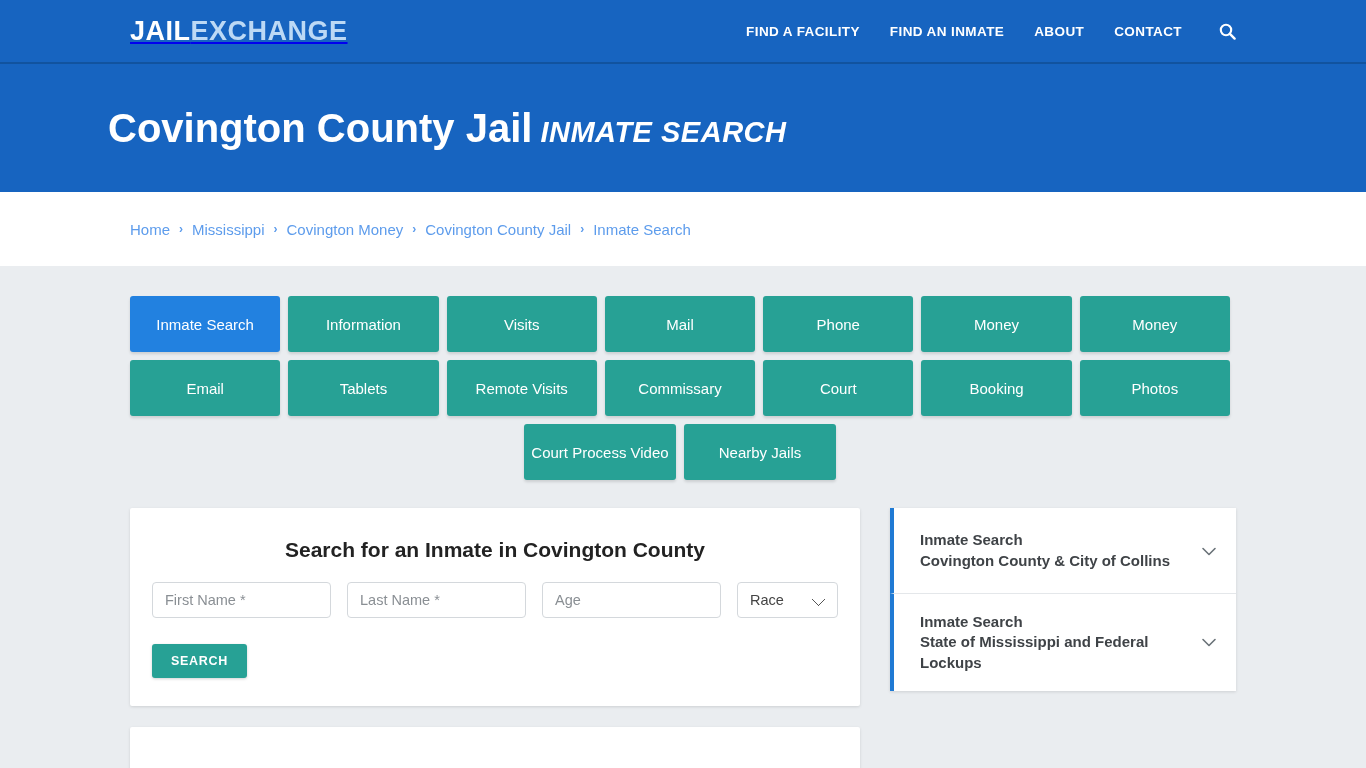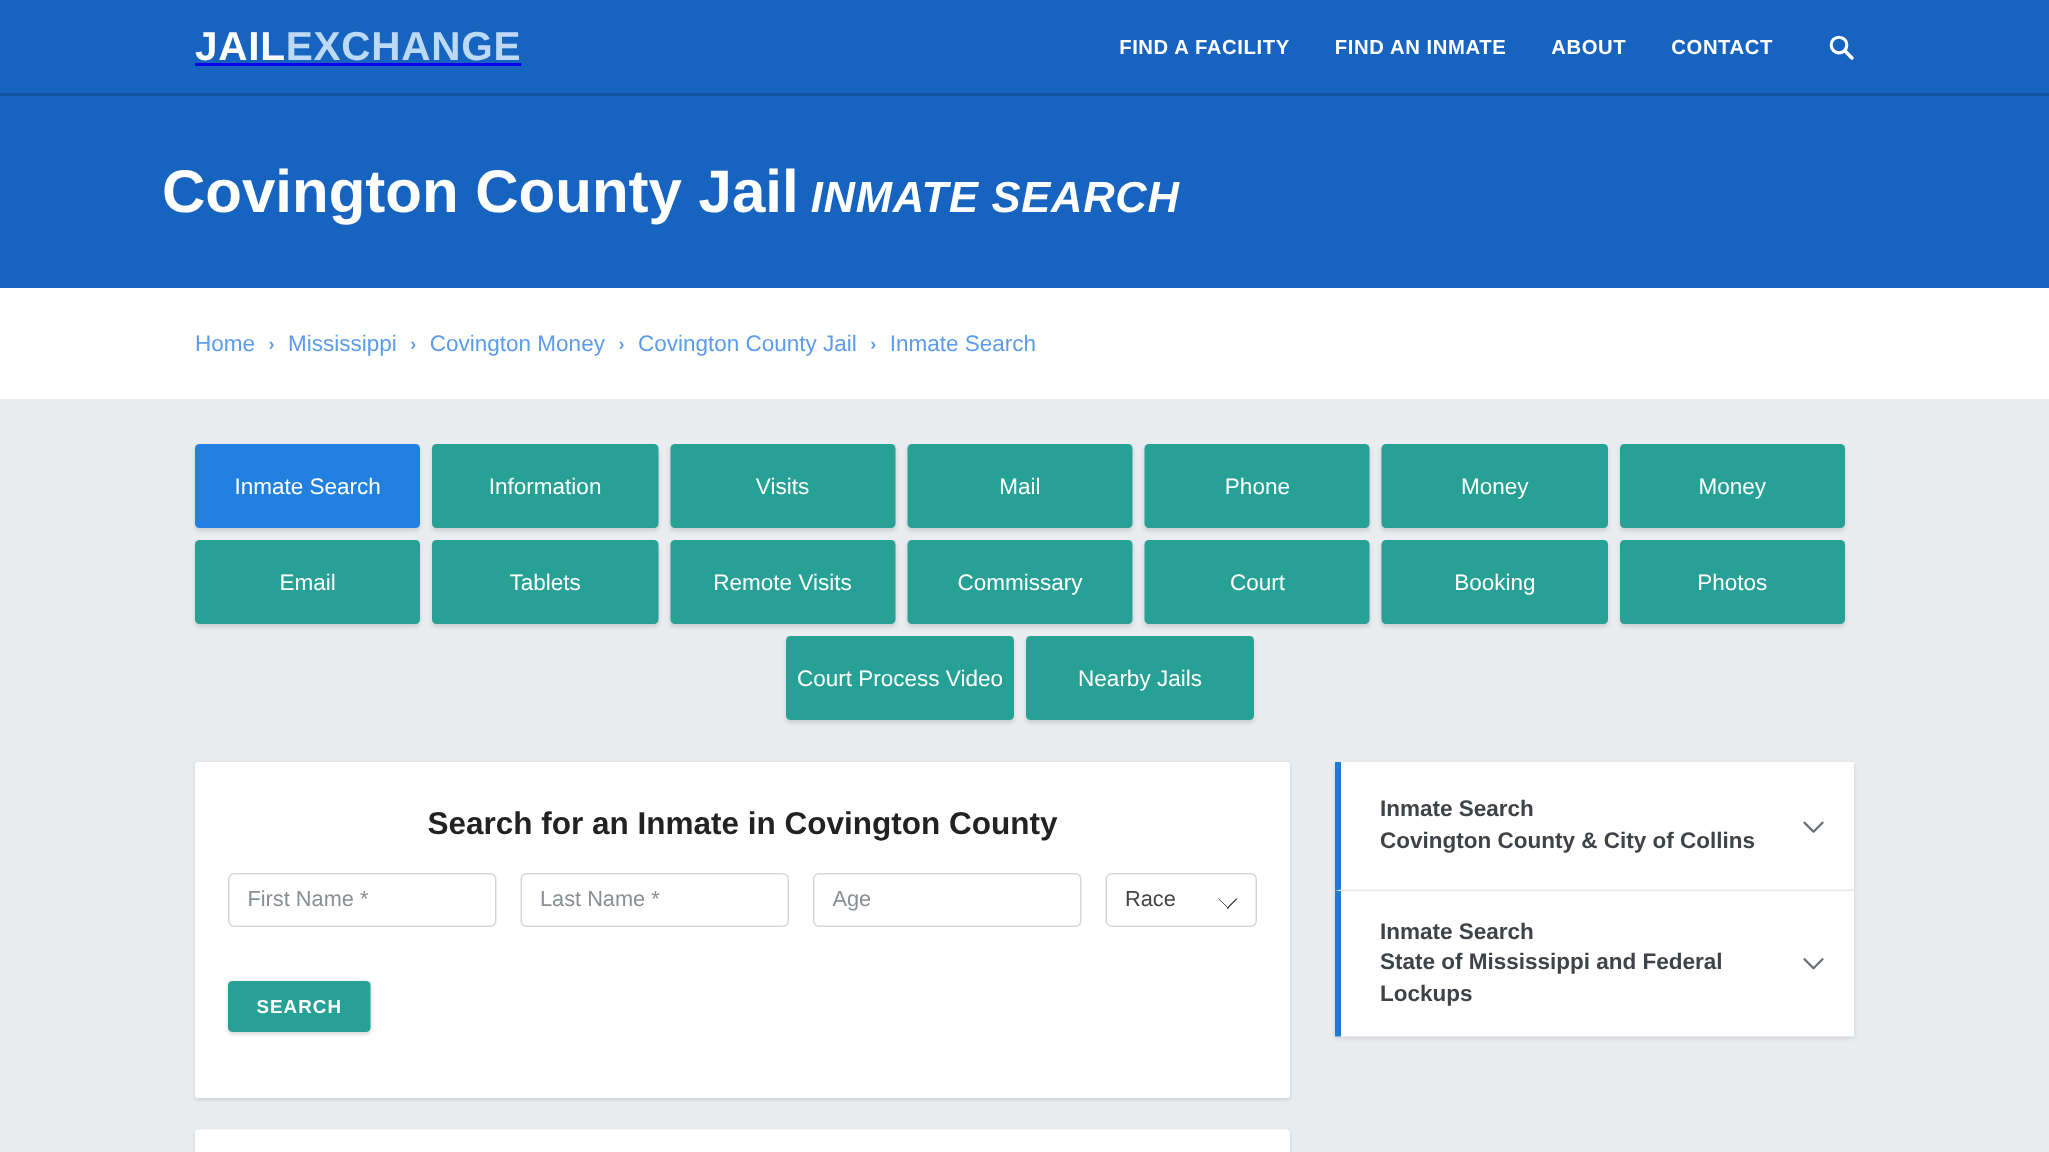--- a/index.html
+++ b/index.html
@@ -158,21 +158,21 @@
   }
   .col-main { width: 730px; }
   .col-side { width: 350px; }
 
   .card {
     background: #ffffff;
     border-radius: 2px;
     box-shadow: 0 1px 3px rgba(0,0,0,0.12);
   }
   .card-search {
-    padding: 30px 22px 44px 22px;
+    padding: 30px 22px 28px 22px;
   }
   .card-second {
     margin-top: 21px;
     height: 120px;
   }
 
   .form-title {
     font-size: 21px;
     font-weight: bold;
     text-align: center;
@@ -203,21 +203,21 @@
     -webkit-appearance: none;
     background-image: linear-gradient(45deg, transparent 49%, #555 50%, #555 56%, transparent 57%),
                       linear-gradient(-45deg, transparent 49%, #555 50%, #555 56%, transparent 57%);
     background-position: calc(100% - 18px) 16px, calc(100% - 12px) 16px;
     background-size: 7px 7px, 7px 7px;
     background-repeat: no-repeat;
     cursor: pointer;
   }
 
   .search-btn {
-    margin-top: 36px;
+    margin-top: 26px;
     background: #27a195;
     color: #ffffff;
     border: none;
     border-radius: 3px;
     height: 34px;
     width: 95px;
     font-size: 12.5px;
     font-weight: bold;
     letter-spacing: 0.7px;
     font-family: inherit;

